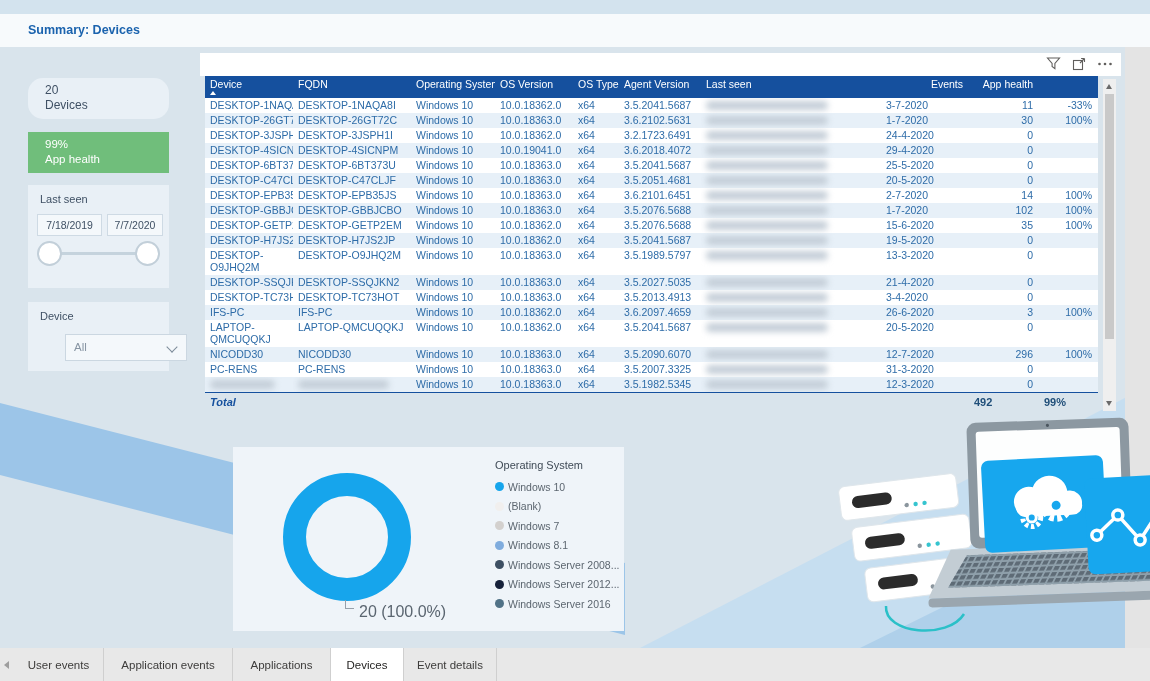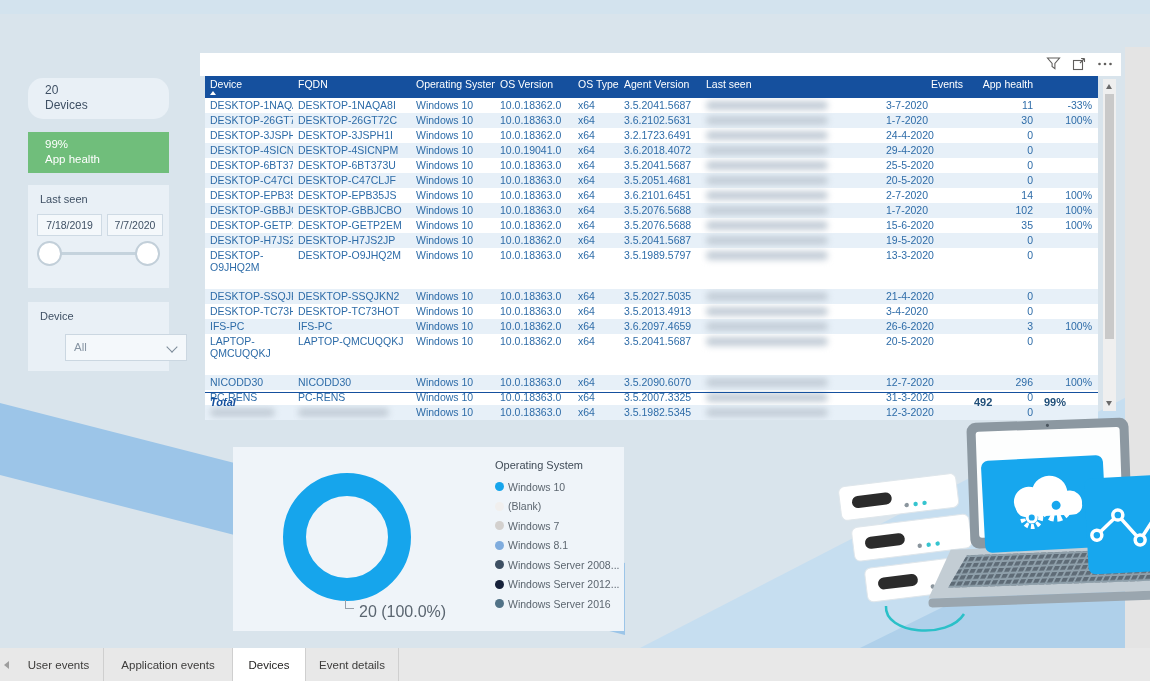--- a/index.html
+++ b/index.html
@@ -36,21 +36,21 @@
   .ticons { position:absolute; right:8px; top:3px; display:flex; gap:11px; align-items:center; color:#605E5C; }
   .ticons svg { display:block; }
   .tgrid { display:grid; grid-template-columns:88px 118px 84px 78px 46px 82px 180px 88px 70px 59px; }
   .thead { position:absolute; left:5px; top:23px; width:893px; background:#15509E; color:#FFFFFF; font-size:10.5px; }
   .thead .hc { height:22px; padding:2px 6px 0 5px; white-space:nowrap; overflow:hidden; }
   .thead .hc.right { text-align:right; }
   .sortcaret { display:block; width:0; height:0; border-left:3.5px solid transparent; border-right:3.5px solid transparent; border-bottom:4px solid #FFFFFF; margin-top:1px; }
   .tbody { position:absolute; left:5px; top:45px; width:893px; }
   .trow { font-size:10.5px; color:#2E6CA8; background:#FFFFFF; }
   .trow.alt { background:#E7F0F8; }
-  .trow.r15 { height:15px; } .trow.r27 { height:41px; }
+  .trow.r15 { height:15px; } .trow.r27 { height:27px; }
   .trow .tc { padding:1px 6px 0 5px; line-height:13px; white-space:nowrap; overflow:hidden; }
   .trow .tc.right { text-align:right; }
   .trow .tc.wrap { white-space:normal; }
   .trow .tc.wrap span { display:inline-block; width:62px; line-height:12px; }
   .blur { height:9px; width:72%; border-radius:5px; background:#C3CDD7; filter:blur(3px); margin-top:2px; }
   .blur.short { width:85%; }
   .ttotal { position:absolute; left:5px; top:339px; width:893px; border-top:1.5px solid #15509E; font-size:11px; font-weight:bold; }
   .ttotal .tc { padding:3px 6px 0 5px; }
   .ttotal .lab { color:#15509E;font-style:italic; }
   .ttotal .num { text-align:left; color:#1F4E79; }
@@ -89,20 +89,23 @@
 
   <svg id="bg" width="1150" height="681">
     <rect x="0" y="47" width="1150" height="601" fill="#D9E4EC"></rect>
     <polygon points="640,648 1150,385 1150,648" fill="#C6DEF0"></polygon>
     <polygon points="860,648 1150,505 1150,648" fill="#AFD0EA"></polygon>
     <polygon points="0,403 625,563 625,635 0,475" fill="#9CC5E8"></polygon>
     <polygon points="1040,0 1150,0 1150,14" fill="#E2EEF6"></polygon>
   </svg>
 
   <div class="topstrip"></div>
+  <div class="titlebar">
+    <span class="title">Summary: Devices</span>
+  </div>
   <div class="graystrip"></div>
 
   <div class="card kpi1">
     <div>20</div>
     <div>Devices</div>
   </div>
   <div class="card kpi2">
     <div>99%</div>
     <div>App health</div>
   </div>
@@ -536,18 +539,19 @@
     </g>
   </svg>
 
   <div class="tabbar">
     <div class="tabnav">
         <i></i>
       </div>
     <div id="tabs-holder" style="display:flex;">
         <div class="tab" style="width: 90px;">User events</div>
         <div class="tab" style="width: 129px;">Application events</div>
+        <div class="tab" style="width: 98px;">Applications</div>
         <div class="tab active" style="width: 73px;">Devices</div>
         <div class="tab" style="width: 93px;">Event details</div>
       </div>
   </div>
 
 </div>
 
 </body></html>

